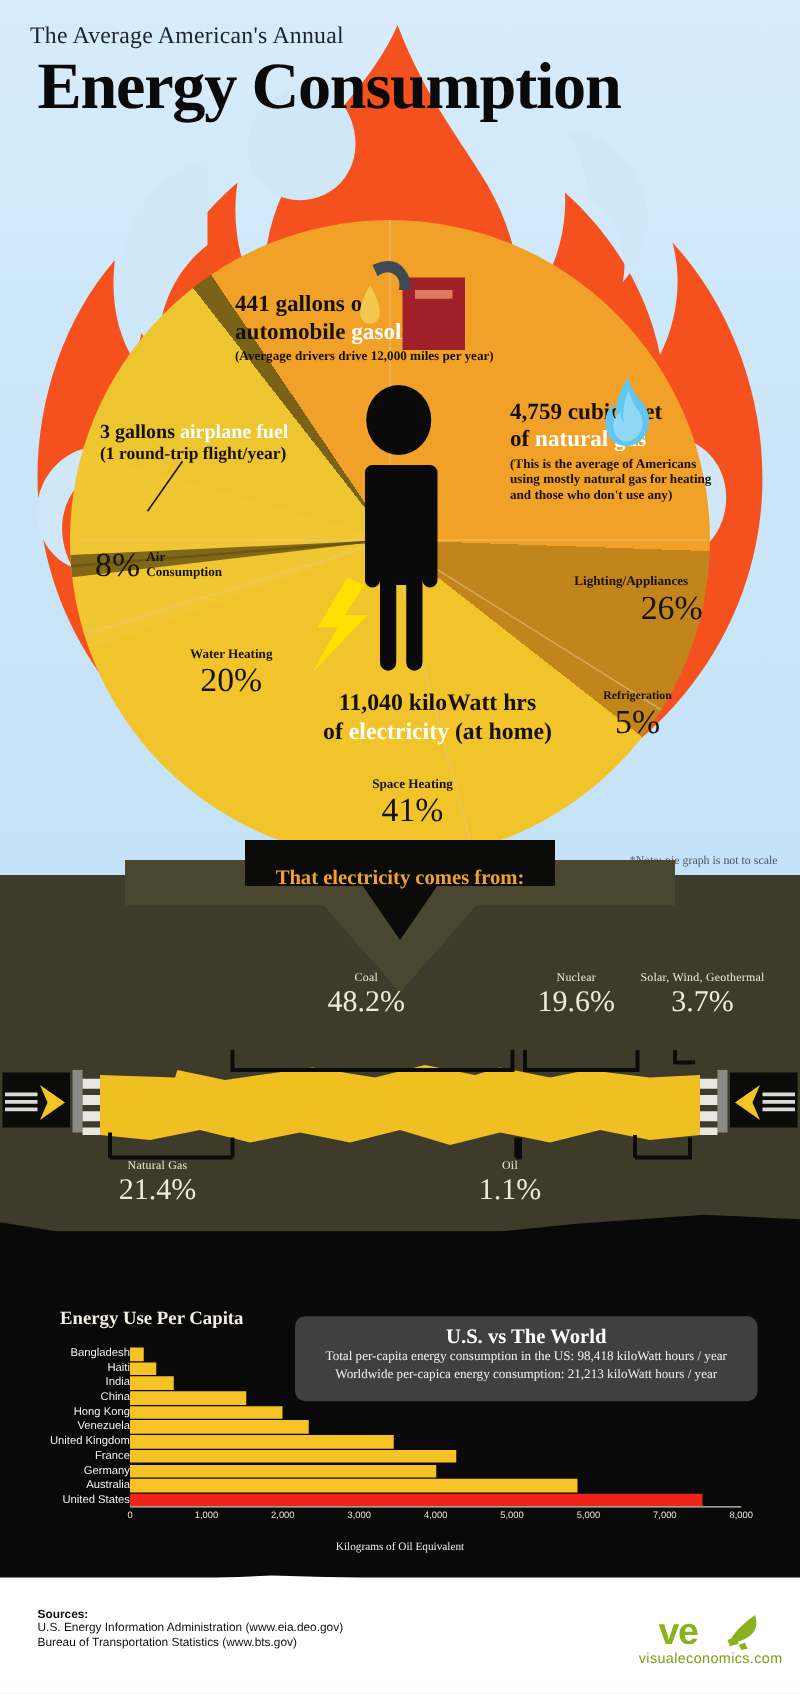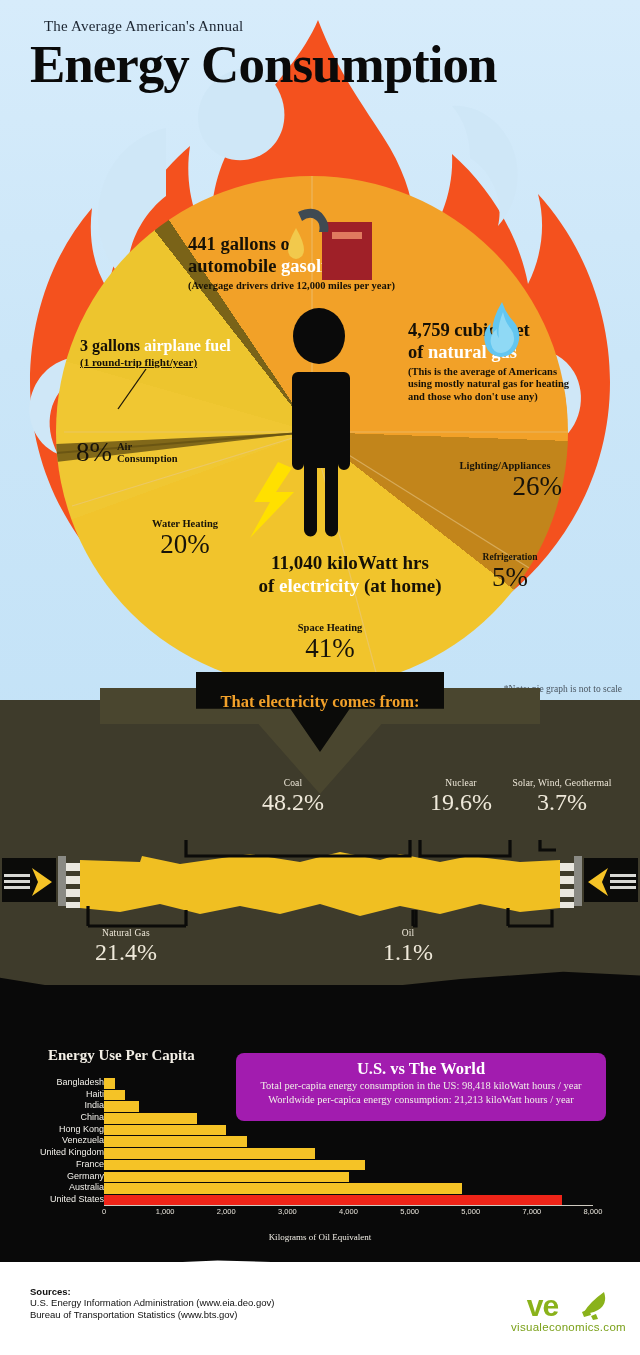--- a/index.html
+++ b/index.html
@@ -21,21 +21,21 @@
   .bg-dark-top{position:absolute;left:0;top:955px;width:640px;height:60px;background:#090909;
        -webkit-clip-path:polygon(0 38%,14% 62%,32% 74%,52% 62%,72% 40%,88% 28%,100% 34%,100% 100%,0 100%);
        clip-path:polygon(0 38%,14% 62%,32% 74%,52% 62%,72% 40%,88% 28%,100% 34%,100% 100%,0 100%);}
   .bg-white{position:absolute;left:0;top:1262px;width:640px;height:93px;background:#ffffff;}
   .bg-white-top{position:absolute;left:0;top:1250px;width:640px;height:40px;background:#ffffff;
        -webkit-clip-path:polygon(0 62%,14% 40%,34% 26%,56% 36%,76% 56%,90% 66%,100% 60%,100% 100%,0 100%);
        clip-path:polygon(0 62%,14% 40%,34% 26%,56% 36%,76% 56%,90% 66%,100% 60%,100% 100%,0 100%);}
 
   
   .header{position:absolute;left:0;top:18px;width:640px;z-index:20;text-align:left;}
-  .subtitle{margin-left:44px;font-size:15px;color:#1b2430;letter-spacing:.2px;
+  .subtitle{margin-left:24px;font-size:19px;color:#1b2430;letter-spacing:.2px;
             font-family:"Liberation Serif",serif;}
   .maintitle{margin-left:30px;margin-top:2px;font-size:53px;font-weight:bold;color:#0a0a0a;
              letter-spacing:-1px;line-height:1.02;font-family:"Liberation Serif",serif;}
 
   
   .flame-wrap{position:absolute;left:18px;top:18px;width:604px;height:700px;z-index:5;}
 
   
   .pie{position:absolute;left:56px;top:176px;width:512px;height:512px;border-radius:50%;
        z-index:8;overflow:hidden;
@@ -108,21 +108,21 @@
            color:#f2f0ea;font-family:"Liberation Sans",sans-serif;white-space:nowrap;}
   .row-bar{position:absolute;left:104px;top:0;height:10.5px;background:#f5c326;}
   .row.us .row-bar{background:#ef2418;}
   .axis{position:absolute;left:104px;top:1205px;width:489px;height:1px;background:#cfcac0;z-index:20;}
   .tick{position:absolute;top:1207px;font-size:7.5px;color:#e7e3da;z-index:20;
         font-family:"Liberation Sans",sans-serif;transform:translateX(-50%);}
   .axis-title{position:absolute;left:0;top:1232px;width:640px;text-align:center;font-size:9px;
               color:#efece4;z-index:20;font-family:"Liberation Serif",serif;}
 
   
-  .panel{position:absolute;left:236px;top:1053px;width:370px;height:68px;background:#a21caf;
+  .panel{position:absolute;left:236px;top:1053px;width:370px;height:68px;background:#404040;
          border-radius:8px;z-index:21;}
   .panel-title{text-align:center;color:#ffffff;font-size:16.5px;font-weight:bold;margin-top:6px;
                font-family:"Liberation Serif",serif;}
   .panel-line{text-align:center;color:#f1efe9;font-size:10.5px;line-height:1.32;
               font-family:"Liberation Serif",serif;}
 
   
   .footer{position:absolute;left:30px;top:1286px;z-index:24;
           font-family:"Liberation Sans",sans-serif;color:#101010;}
   .f-head{font-size:9.5px;font-weight:bold;}
@@ -232,21 +232,21 @@
     <div class="big"><span>of </span><span class="hl">natural gas</span></div>
     <div class="sub">(This is the average of Americans</div>
     <div class="sub" style="margin-top:0">using mostly natural gas for heating</div>
     <div class="sub" style="margin-top:0">and those who don't use any)</div>
   </div>
 
   <div class="lbl air-block">
     <div style="font-size:16px;font-weight:bold;">
       <span>3 gallons </span><span class="hl">airplane fuel</span>
     </div>
-    <div style="font-size:11px;font-weight:bold;margin-top:1px;text-decoration:underline;">(1 round-trip flight/year)</div>
+    <div style="font-size:14px;font-weight:bold;margin-top:1px;">(1 round-trip flight/year)</div>
     <svg width="60" height="46" style="position:absolute;left:18px;top:30px;">
       <line x1="48" y1="2" x2="20" y2="42" stroke="#1d1708" stroke-width="1.3"></line>
     </svg>
   </div>
 
   <div class="lbl ac-block">
     <table style="border-collapse:collapse">
         <tbody>
           <tr>
       <td style="padding:0"><span class="pct">8%</span></td>

